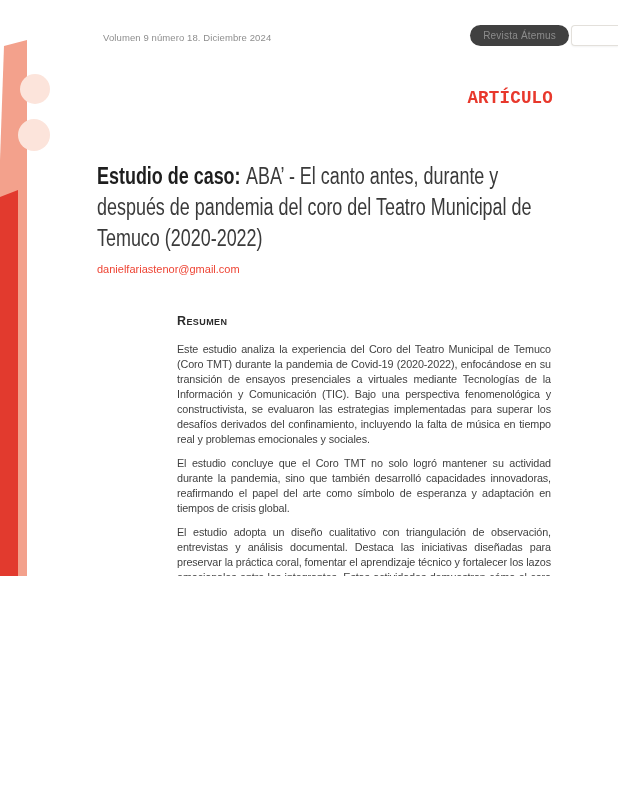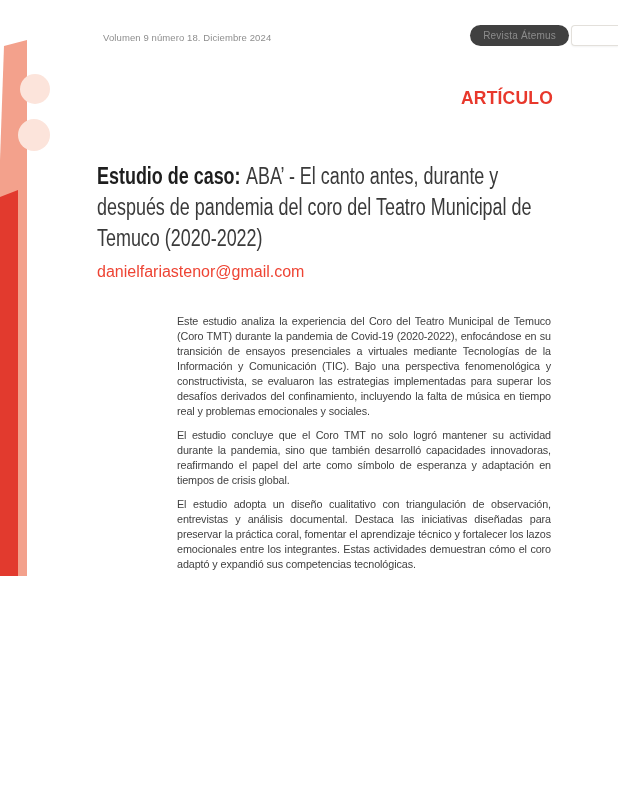--- a/index.html
+++ b/index.html
@@ -28,34 +28,34 @@
   .badge-pill{
     background:#404040;border-radius:11px;padding:0 13px;display:flex;align-items:center;
     font-size:10px;color:#8c8c8c;letter-spacing:0.2px;white-space:nowrap;
   }
   .badge-box{
     width:46px;background:#ffffff;border:1px solid #e3e0db;border-right:none;
     border-radius:4px 0 0 4px;margin-left:2px;box-shadow:0 1px 2px rgba(0,0,0,0.05);
   }
   .article-label{
     position:absolute;left:0;top:88px;width:553px;text-align:right;
-    font-size:17.5px;font-weight:700;color:#e8382c;letter-spacing:0.2px;
+    font-size:17.5px;font-weight:700;color:#e8382c;letter-spacing:0.2px;font-family:Liberation Mono, monospace;
   }
 
   
   .title{
     position:absolute;left:97px;top:146px;width:600px;
     font-size:23px;line-height:31px;color:#3a3a3a;
     transform:scaleX(0.78);transform-origin:left top;
   }
   .title-prefix{font-weight:700;color:#1e1e1e;}
   .title-rest{font-weight:400;margin-left:7px;}
   .byline{position:absolute;left:97px;top:248px;font-size:11px;line-height:15px;color:#ee4434;}
   .byline-name{font-weight:700;}
-  .email{position:absolute;left:97px;top:263px;font-size:16px;color:#ee4434;}
+  .email{position:absolute;left:97px;top:263px;font-size:11px;color:#ee4434;}
 
   
   .abstract{
     position:absolute;left:177px;top:314px;width:374px;
     font-size:10.8px;line-height:15px;color:#3f3f3f;letter-spacing:-0.1px;
   }
   .section-heading{
     font-variant:small-caps;font-weight:700;font-size:12.5px;color:#2b2b2b;
     letter-spacing:0.4px;margin:0 0 13px 0;
   }
@@ -83,20 +83,21 @@
     <div class="badge-pill">Revista Átemus</div>
     <div class="badge-box"></div>
   </div>
   <div class="article-label">ARTÍCULO</div>
 
   <h1 class="title"><span class="title-prefix">Estudio de caso:</span><span class="title-rest">ABA’ - El canto antes, durante y después de pandemia del coro del Teatro Municipal de Temuco (2020-2022)</span></h1>
 
   <div class="email">danielfariastenor@gmail.com</div>
 
   <div class="abstract">
+    <h3 class="section-heading">Resumen</h3>
     <p>Este estudio analiza la experiencia del Coro del Teatro Municipal de Temuco (Coro TMT) durante la pandemia de Covid-19 (2020-2022), enfocándose en su transición de ensayos presenciales a virtuales mediante Tecnologías de la Información y Comunicación (TIC). Bajo una perspectiva fenomenológica y constructivista, se evaluaron las estrategias implementadas para superar los desafíos derivados del confinamiento, incluyendo la falta de música en tiempo real y problemas emocionales y sociales.</p>
     <p>El estudio concluye que el Coro TMT no solo logró mantener su actividad durante la pandemia, sino que también desarrolló capacidades innovadoras, reafirmando el papel del arte como símbolo de esperanza y adaptación en tiempos de crisis global.</p>
     <p>El estudio adopta un diseño cualitativo con triangulación de observación, entrevistas y análisis documental. Destaca las iniciativas diseñadas para preservar la práctica coral, fomentar el aprendizaje técnico y fortalecer los lazos emocionales entre los integrantes. Estas actividades demuestran cómo el coro adaptó y expandió sus competencias tecnológicas.</p>
 
   </div>
 
   <div class="page-number">3</div>
 
 </div>
 

